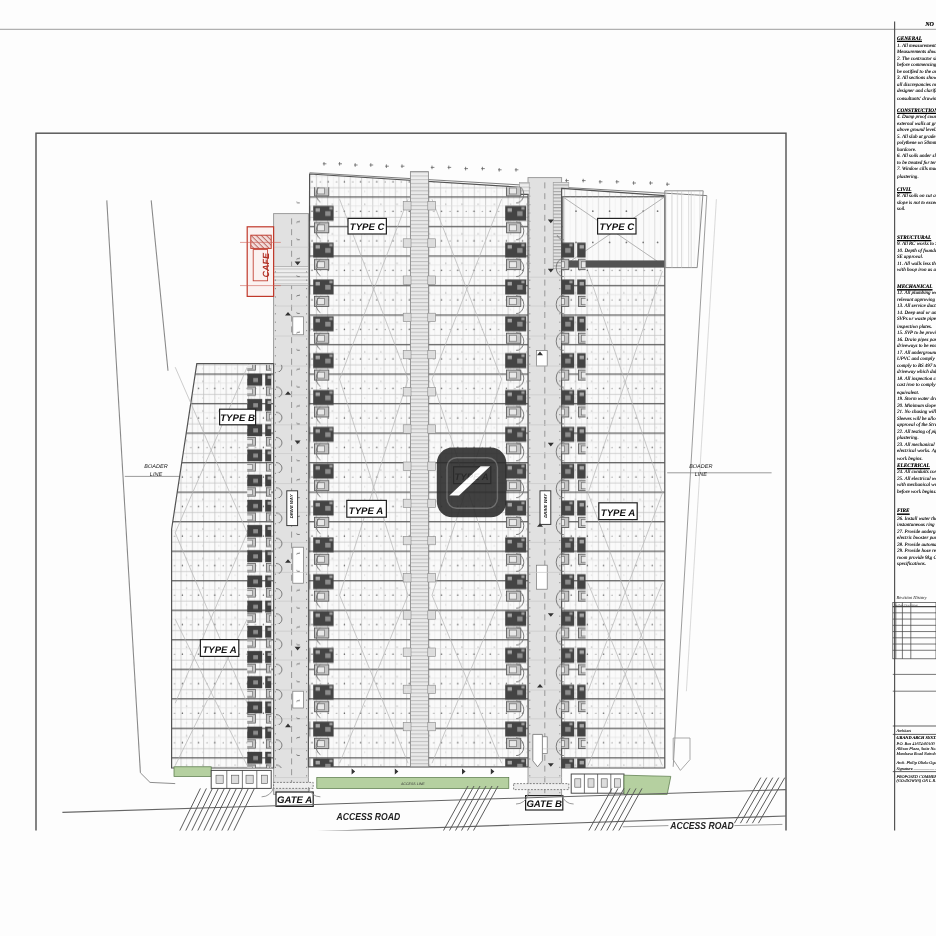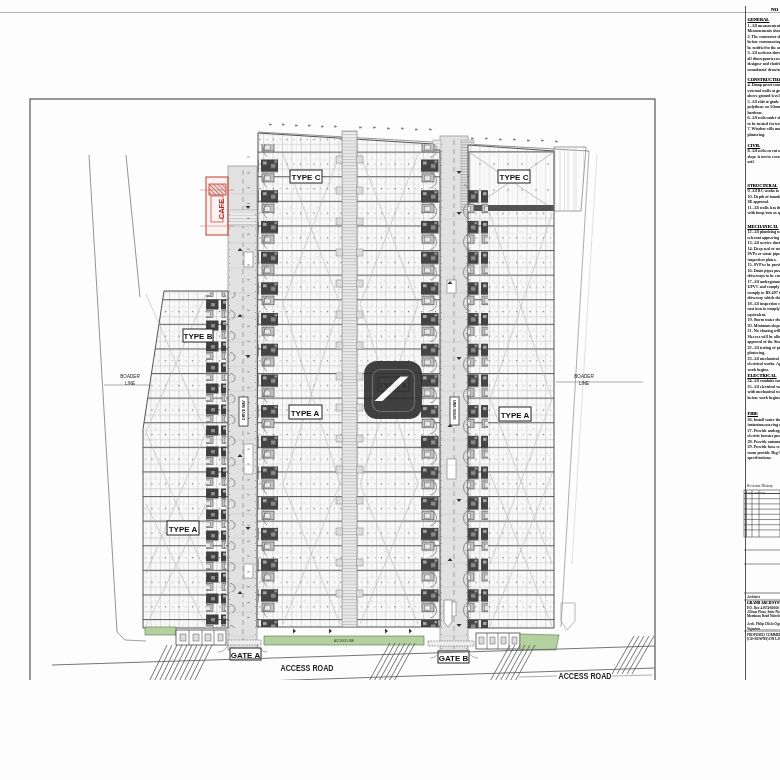--- a/index.html
+++ b/index.html
@@ -1,17 +1,17 @@
 <!DOCTYPE html>
 <html><head>
 <meta charset="utf-8">
 <style>
   html,body{margin:0;padding:0;width:780px;height:780px;overflow:hidden;background:#fdfdfd;
     font-family:"Liberation Serif", serif;}
-  #page{position:absolute;left:0;top:4px;width:780px;height:676px;overflow:hidden;filter:blur(0.3px);}
+  #page{position:absolute;left:0;top:16px;width:780px;height:676px;overflow:hidden;filter:blur(0.3px);font-style:italic;}
   .notes{position:absolute;left:747.5px;width:80px;font-size:4.2px;line-height:5.5px;color:#000;white-space:nowrap;text-shadow:0 0 0.35px rgba(0,0,0,0.6);}
   .nh{font-size:4.4px;text-decoration:underline;font-weight:bold;}
   .tb{position:absolute;left:747px;color:#000;font-size:3.5px;white-space:nowrap;text-shadow:0 0 0.35px rgba(0,0,0,0.55);}
 </style>
 </head>
 <body>
 <div id="page">
 
 <svg width="780" height="780" viewBox="0 0 780 780" style="position:absolute;left:0;top:0">
   <defs>

